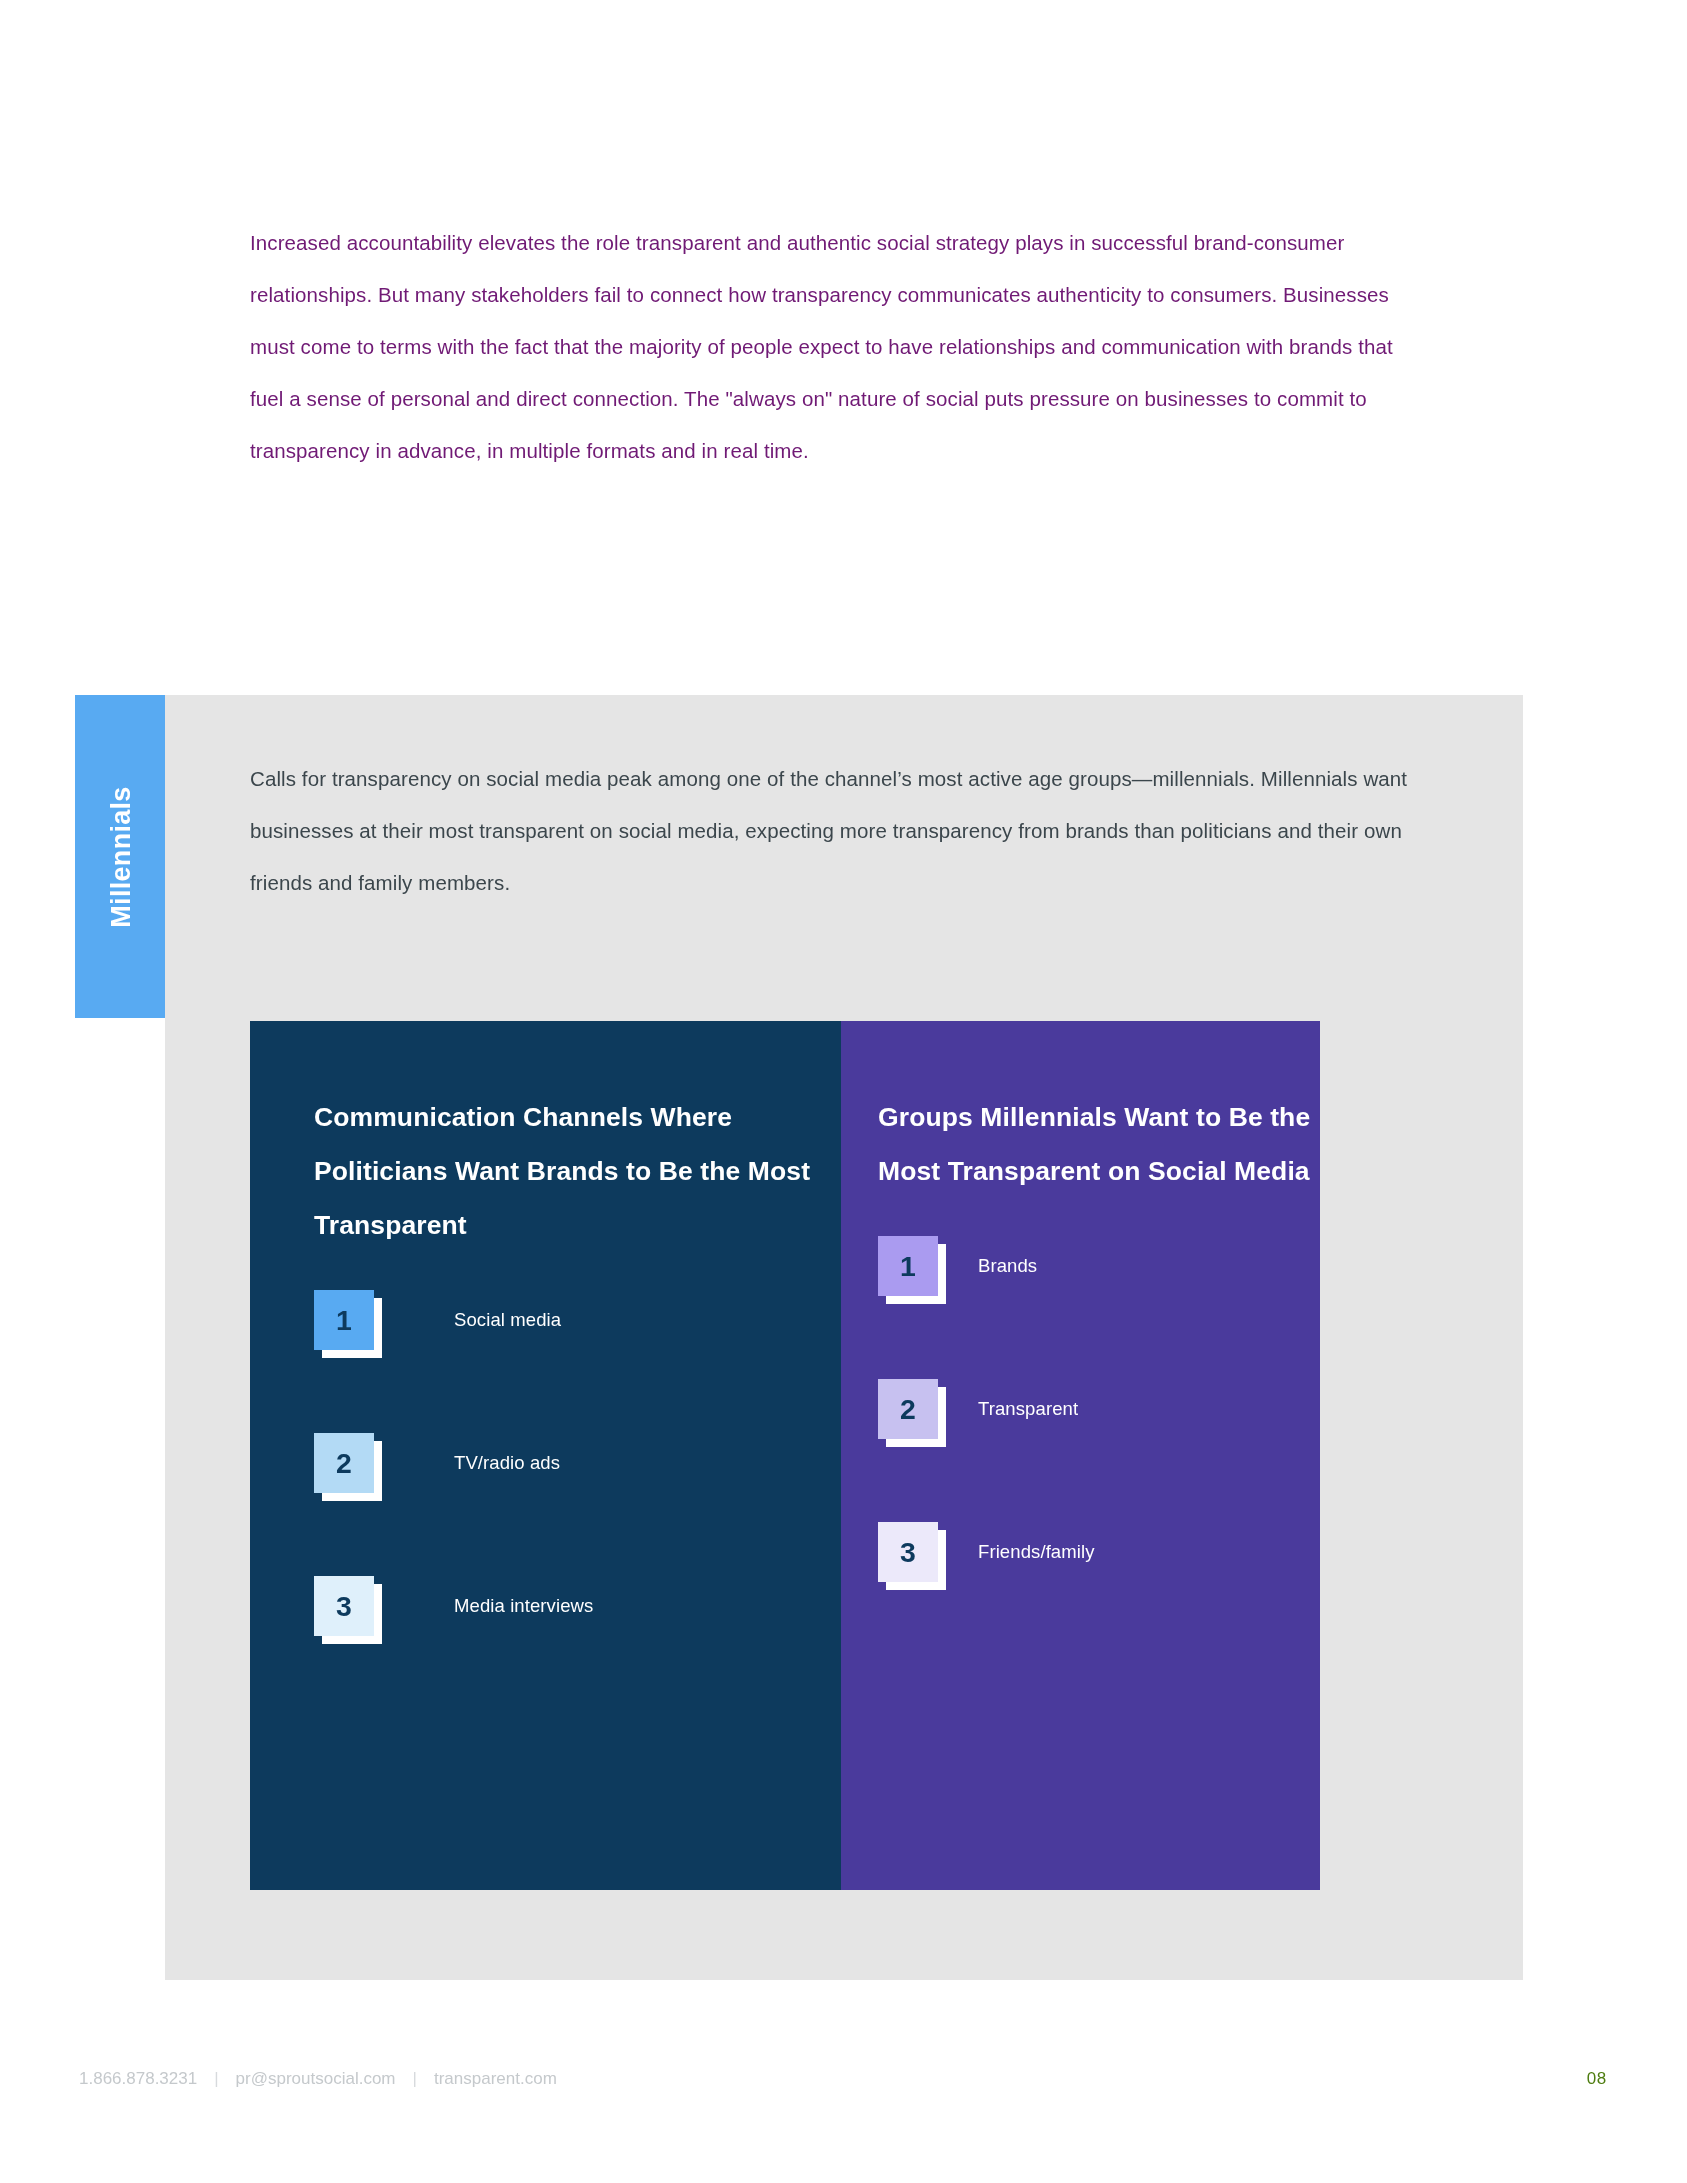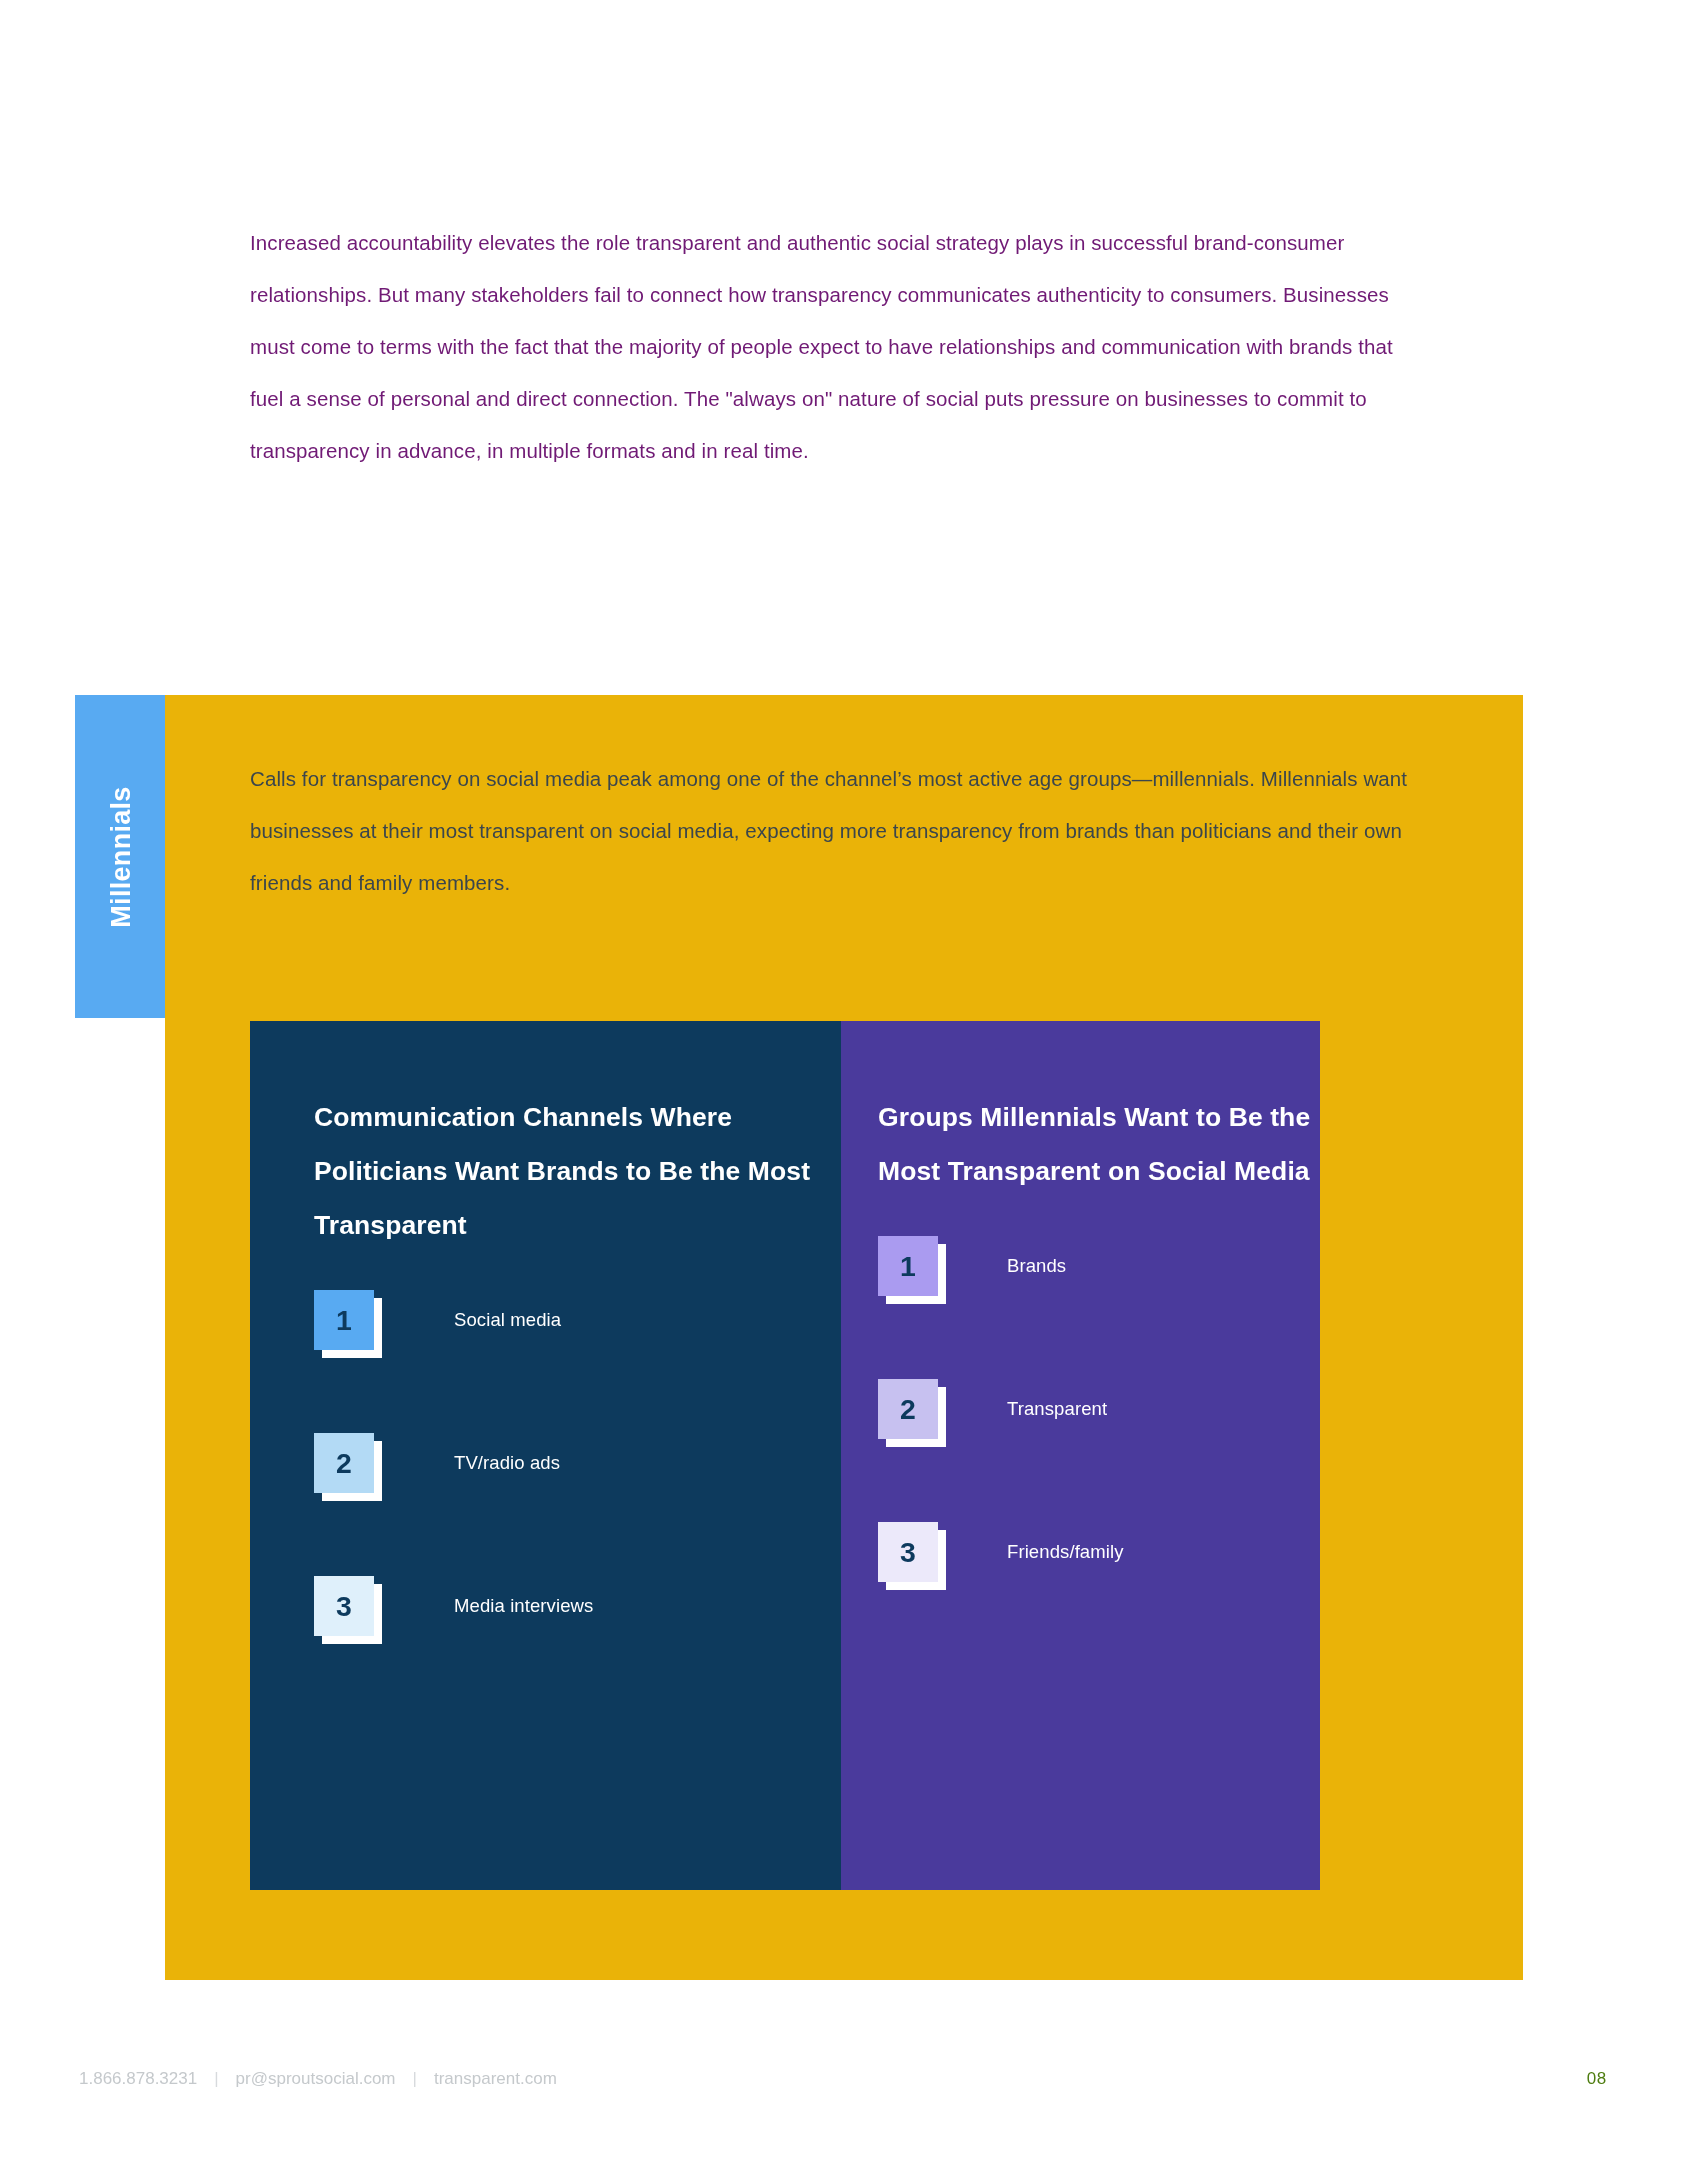--- a/index.html
+++ b/index.html
@@ -32,21 +32,21 @@
     transform-origin:center center;
     white-space:nowrap;
     color:#ffffff; font-size:27px; font-weight:bold;
     letter-spacing:0.3px;
   }
 
   
   .section-lightblue {
     position:absolute;
     left:165px; top:695px; width:1358px; height:1285px;
-    background:#eab308;
+    background:#e5e5e5;
   }
 
   .section-para {
     position:absolute;
     left:85px; top:58px; width:1164px;
     font-size:20.5px; line-height:52px;
     color:#3b464c; letter-spacing:0.1px;
   }
 
   
@@ -88,21 +88,21 @@
   }
   .rank-card .num {
     position:relative;
     color:#0d3a5d; font-size:28.4px; font-weight:bold; line-height:1;
   }
 
   .rank-label {
     margin-left:80px;
     color:#ffffff; font-size:18.5px; letter-spacing:0.1px;
   }
-  .panel-purple .rank-label { margin-left:69px; }
+  .panel-purple .rank-label { margin-left:40px; }
 
   
   .footer {
     position:absolute;
     left:79px; top:2069px; width:1528px;
     display:flex; align-items:flex-end;
   }
   .footer-left { display:flex; align-items:center; color:#c5c9cc; font-size:17px; }
   .footer-sep { color:#d7dadd; margin:0 17px; }
   .footer-page {

